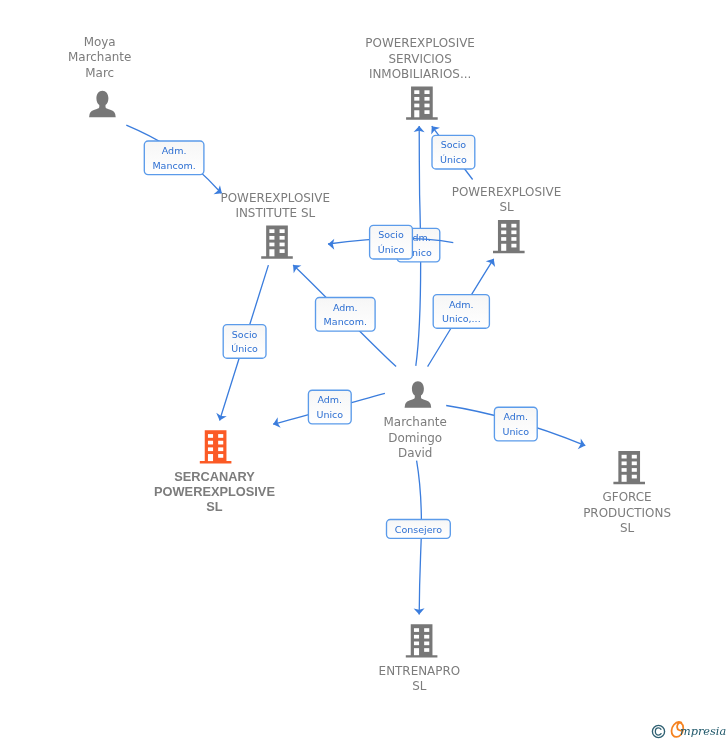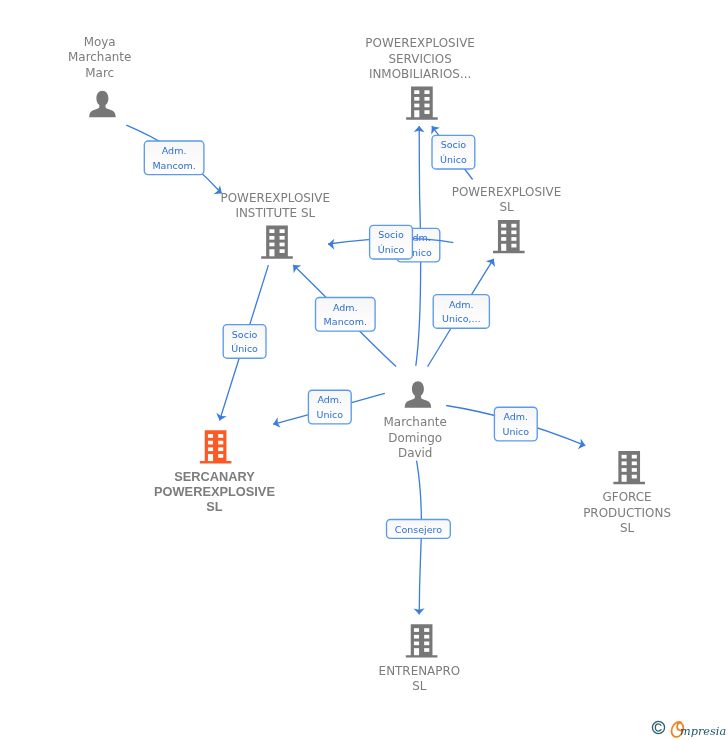--- a/index.html
+++ b/index.html
@@ -5,21 +5,21 @@
   html,body{margin:0;padding:0;}
   body{width:728px;height:740px;background:#ffffff;
        font-family:"DejaVu Sans",sans-serif;overflow:hidden;position:relative;}
   svg#graph{position:absolute;left:0;top:0;width:728px;height:740px;display:block;}
   .node-label{font-size:11.95px;fill:#7c7c7c;text-anchor:middle;}
   .node-label.hl{font-weight:bold;font-family:"Liberation Sans",sans-serif;font-size:12.8px;}
   .edge-label-text{font-size:9.5px;fill:#2d6fd2;text-anchor:middle;}
   .edge-label-box{fill:url(#lblgrad);stroke:#5b9bea;stroke-width:1.35;}
   .edge-path{fill:none;stroke:#3b7ddd;stroke-width:1.3;}
   .arrow-head{fill:#3b7ddd;}
-  .footer-bar{position:absolute;right:1px;bottom:1px;display:flex;align-items:flex-start;margin-top:22px;}
+  .footer-bar{position:absolute;right:1px;bottom:1px;display:flex;align-items:flex-end;margin-top:22px;}
   .copy-mark{margin-right:4px;}
   .brand-rest-text{font-family:"DejaVu Serif",serif;font-style:italic;font-size:11.3px;fill:#21596b;}
 </style>
 </head>
 <body>
 
 <svg id="graph" viewBox="0 0 728 740">
     <defs>
       <linearGradient id="lblgrad" x1="0" y1="0" x2="0" y2="1">
         <stop offset="0" stop-color="#f6f6f6"></stop>

